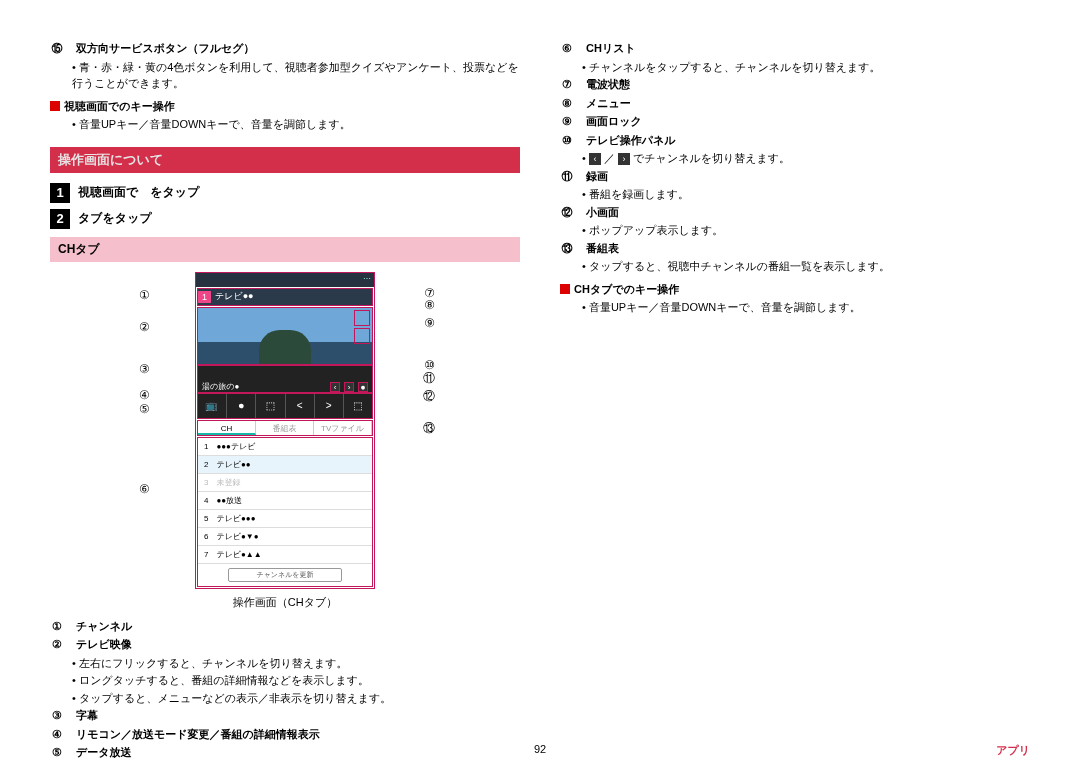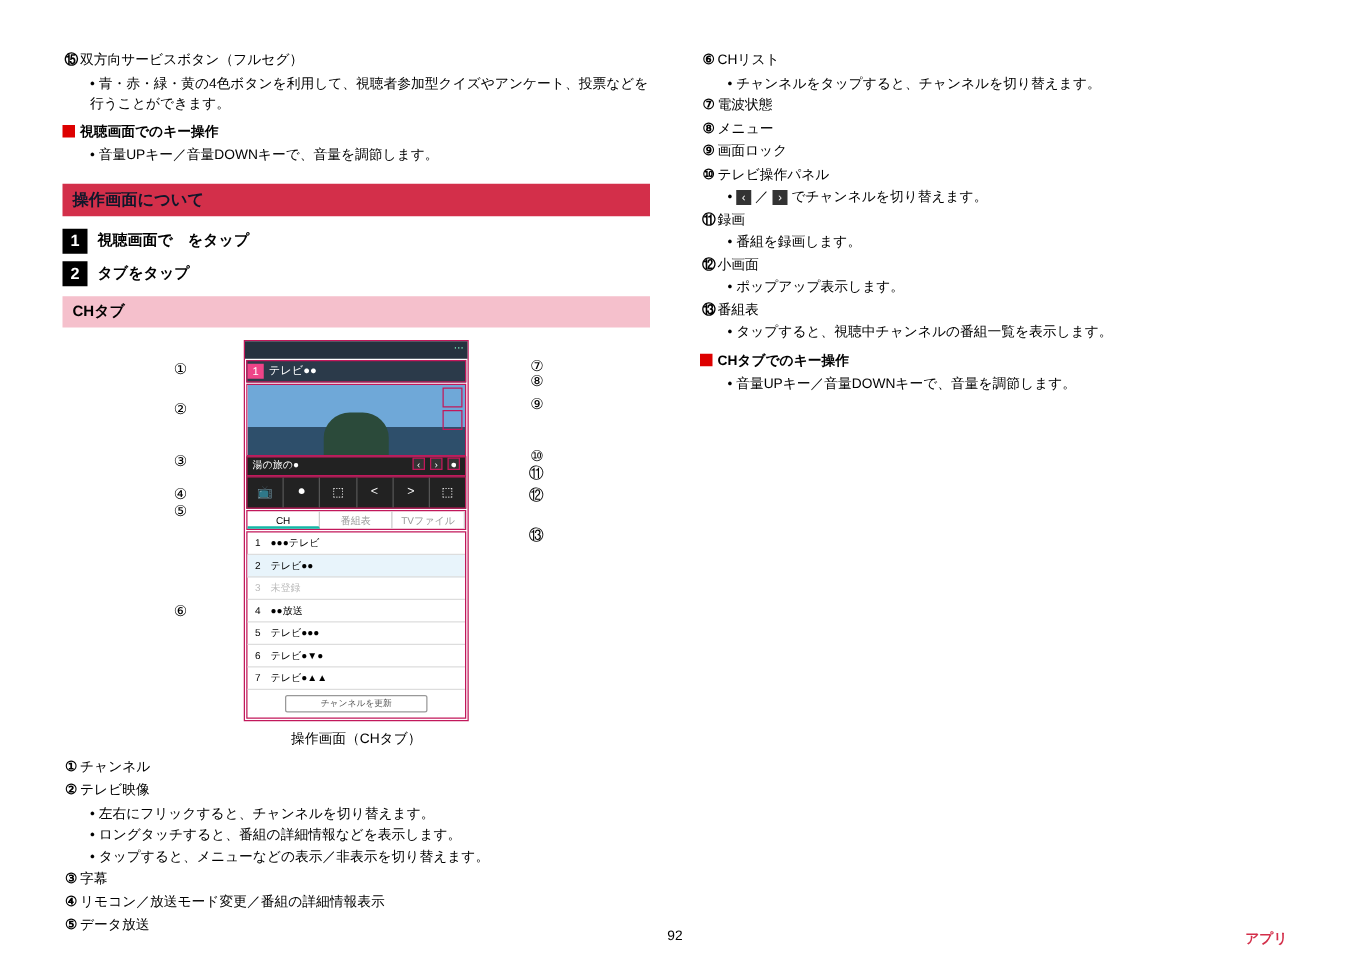--- a/index.html
+++ b/index.html
@@ -16,29 +16,29 @@
   .cols { display: flex; gap: 40px; }
   .col { flex: 1; min-width: 0; }
   .circnum {
     display: inline-block;
     min-width: 14px;
     font-size: 11px;
     text-align: center;
     font-weight: bold;
   }
   .item-line { display: flex; align-items: flex-start; margin-bottom: 2px; line-height: 1.5; }
-  .item-line .lbl { font-weight: normal; margin-left: 0; }
+  .item-line .lbl { font-weight: bold; margin-left: 12px; }
   .desc { margin-left: 22px; line-height: 1.5; }
   .desc li::before { content: "• "; }
   .desc li { list-style: none; margin-bottom: 1px; }
   .redsq { display:inline-block; width:10px; height:10px; background:#d00; vertical-align: middle; margin-right:4px; position: relative; top:-1px;}
   .subhead { font-weight: bold; margin-top:6px; margin-bottom:2px; line-height:1.5;}
   .section-bar {
     background: #d32f4a;
-    color: #0f172a;
+    color: #e5e5e5;
     font-weight: bold;
     padding: 4px 8px;
     font-size: 13px;
     margin: 14px 0 10px 0;
   }
   .step { display:flex; align-items:center; margin-bottom:6px; }
   .stepnum {
     width:20px; height:20px;
     background:#000; color:#fff;
     text-align:center; line-height:20px;
@@ -62,21 +62,21 @@
     background:#fff; position:relative;
   }
   .statusbar { height:14px; background:#26323f; color:#8fc; font-size:8px; text-align:right; padding:1px 3px;}
   .chbar { display:flex; align-items:center; height:18px; background:#2b3a4a; color:#fff; font-size:9px; border:1px solid #c2185b; margin:1px;}
   .chbar span:first-child{ background:#ee4488; padding:1px 4px; margin-right:4px;}
   .video { height:58px; position:relative; overflow:hidden; margin:0 1px; border:1px solid #c2185b;}
   .video .sky{position:absolute;inset:0;background:linear-gradient(#6fa8d8 60%,#2e4f6b 60%);}
   .video .land{position:absolute;left:35%; right:35%; top:40%; bottom:0; background:#2b4a3a; border-radius:40% 40% 0 0/60% 60% 0 0;}
   .video .lockrow{position:absolute;right:2px;top:2px; width:16px;height:16px;border:1px solid #c2185b;}
   .video .menrow{position:absolute;right:2px;top:20px; width:16px;height:16px;border:1px solid #c2185b;}
-  .sub { display:flex; align-items:flex-start; justify-content:space-between; height:16px; background:#222; color:#fff; font-size:8px; padding:0 4px; margin:0 1px; border:1px solid #c2185b;}
+  .sub { display:flex; align-items:flex-end; justify-content:space-between; height:28px; background:#222; color:#fff; font-size:8px; padding:0 4px; margin:0 1px; border:1px solid #c2185b;}
   .sub .nav{display:flex; gap:4px;}
   .sub .nav span{display:inline-block;width:10px;height:10px;border:1px solid #c2185b; background:#333; color:#fff; text-align:center; line-height:10px; font-size:8px;}
   .toolbar { display:flex; height:26px; background:#222; margin:0 1px; border:1px solid #c2185b;}
   .toolbar div{flex:1;border-right:1px solid #555; display:flex;align-items:center;justify-content:center;color:#fff;font-size:10px;}
   .toolbar div:last-child{border-right:none;}
   .tabs { display:flex; border:1px solid #c2185b; margin:1px; height:16px;}
   .tabs div{flex:1; text-align:center; font-size:8px; line-height:16px; border-right:1px solid #ccc; color:#999;}
   .tabs div.active{border-bottom:2px solid #14b8a6;color:#000;}
   .chlist { margin:0 1px 1px 1px; border:1px solid #c2185b;}
   .chlist .row{display:flex;align-items:center;height:18px;border-bottom:1px solid #ddd;font-size:8px;padding:0 6px;gap:8px;}

